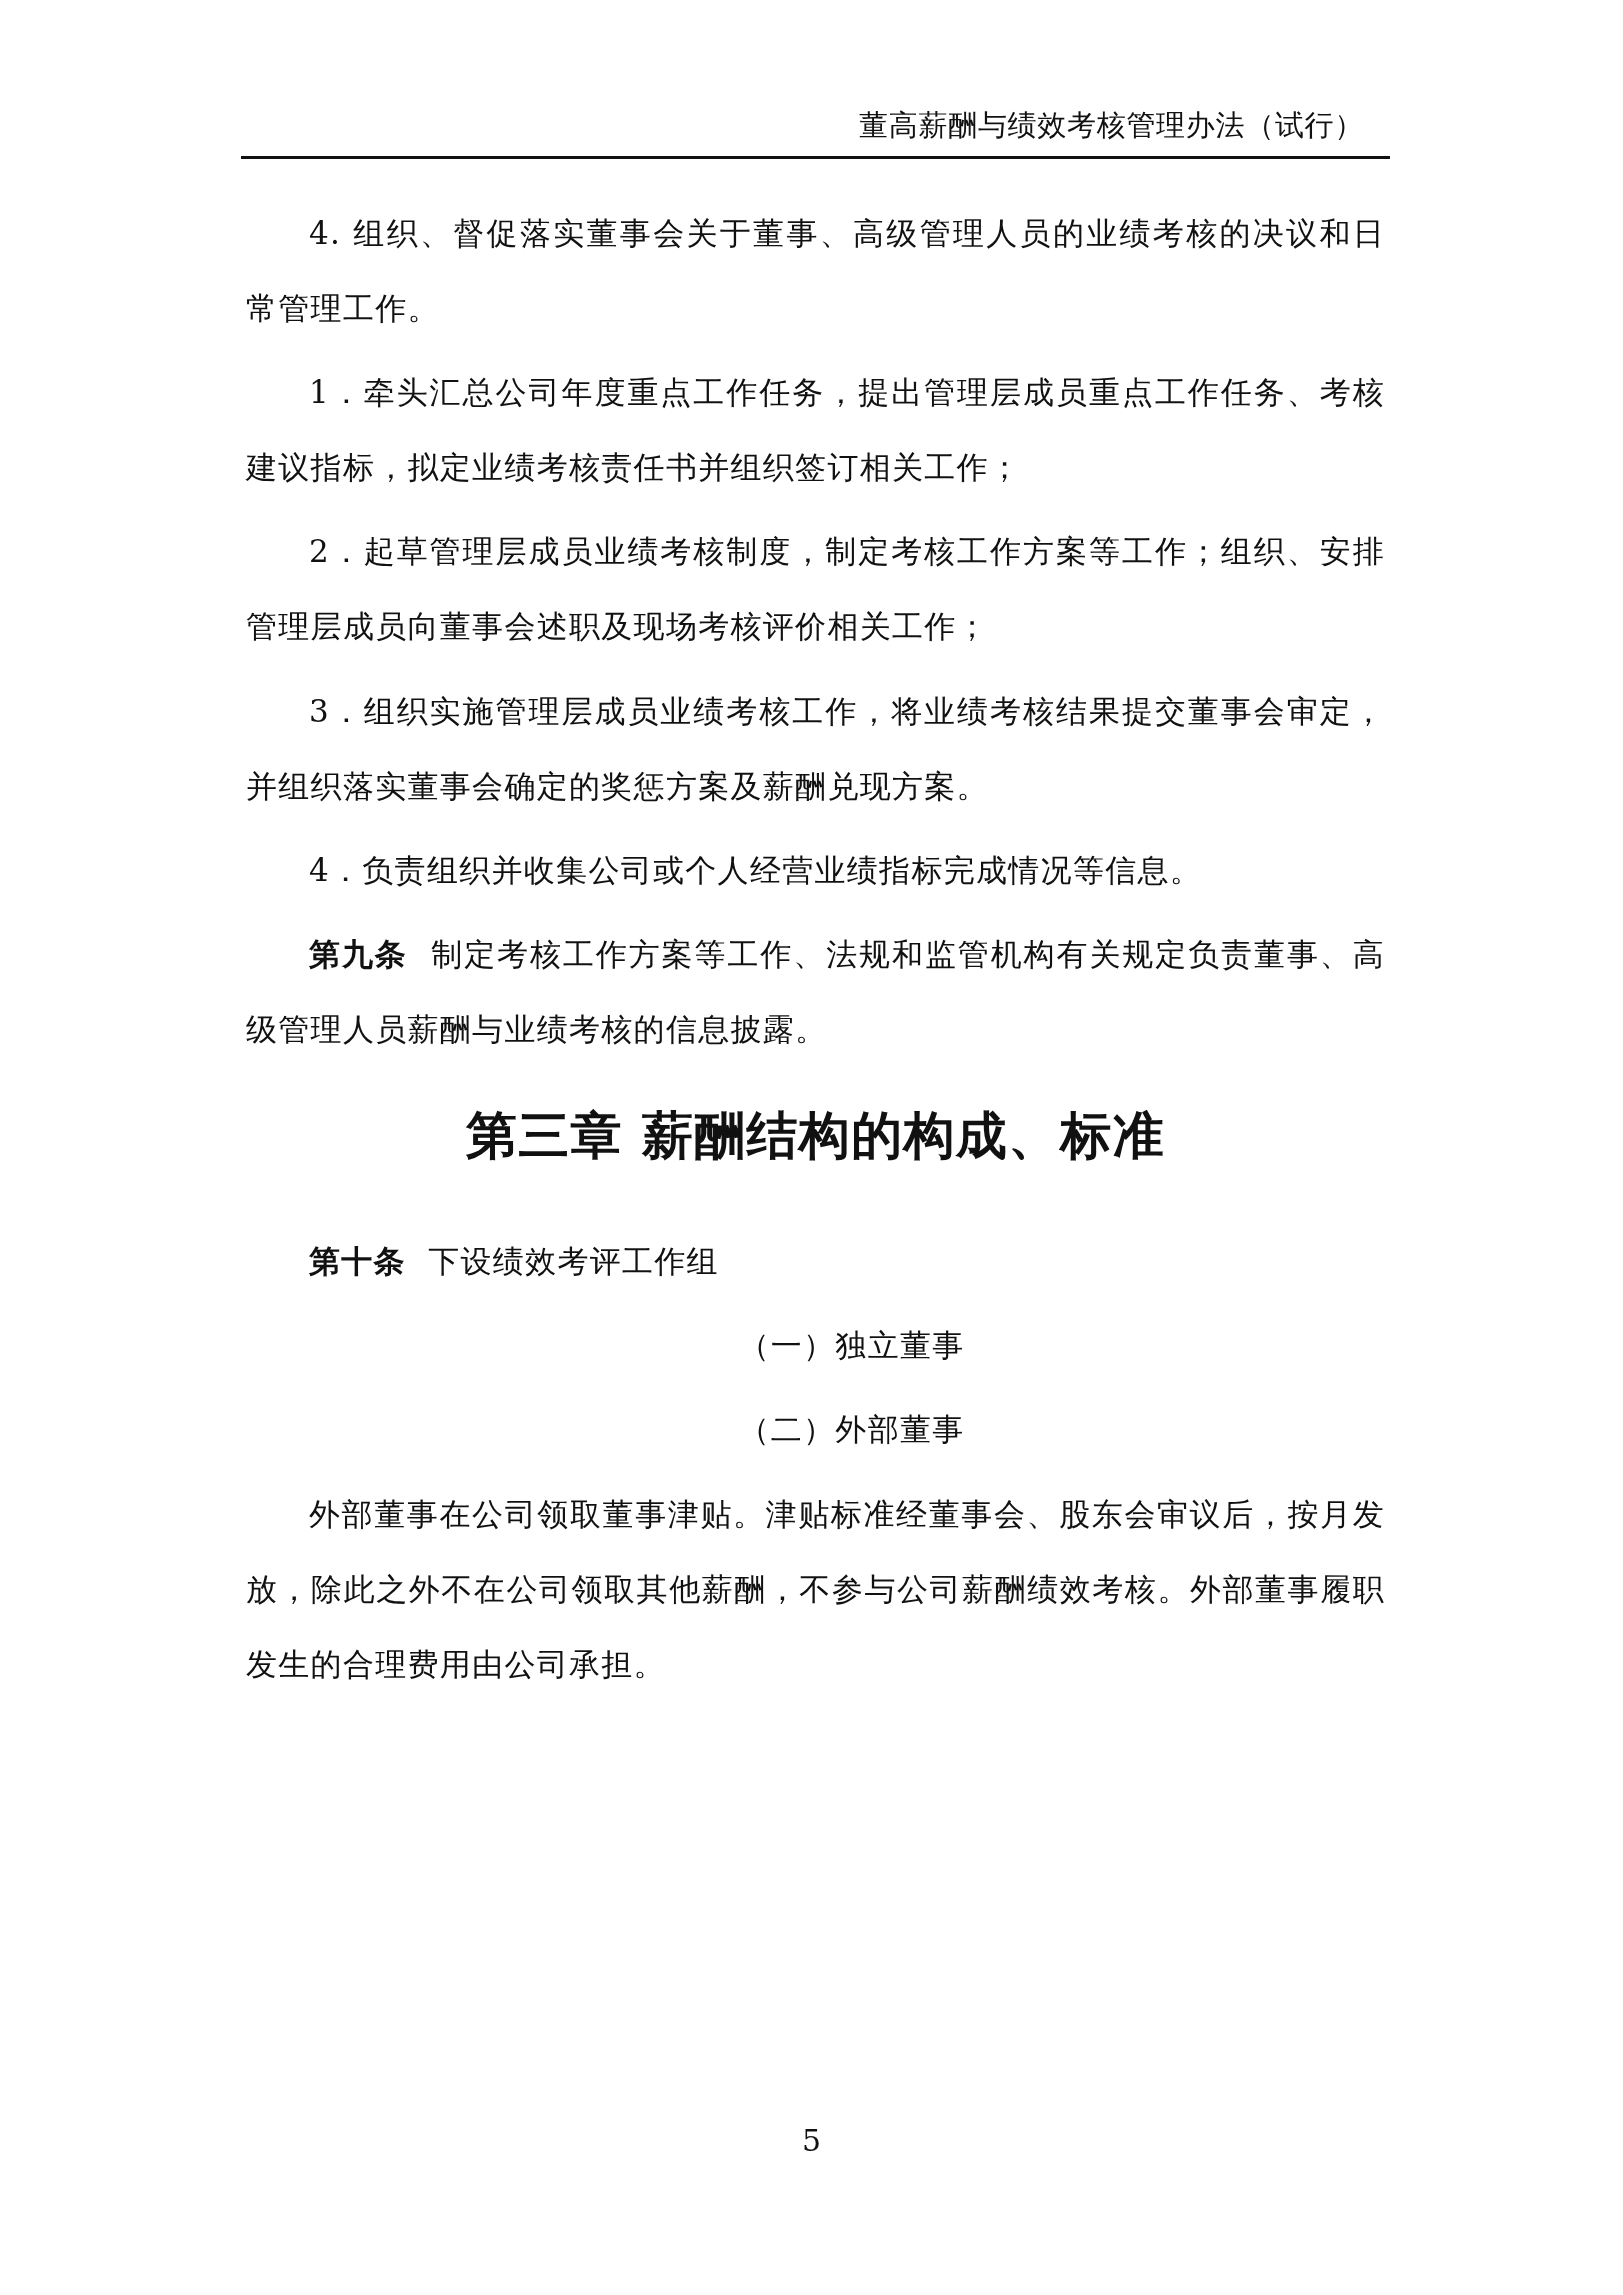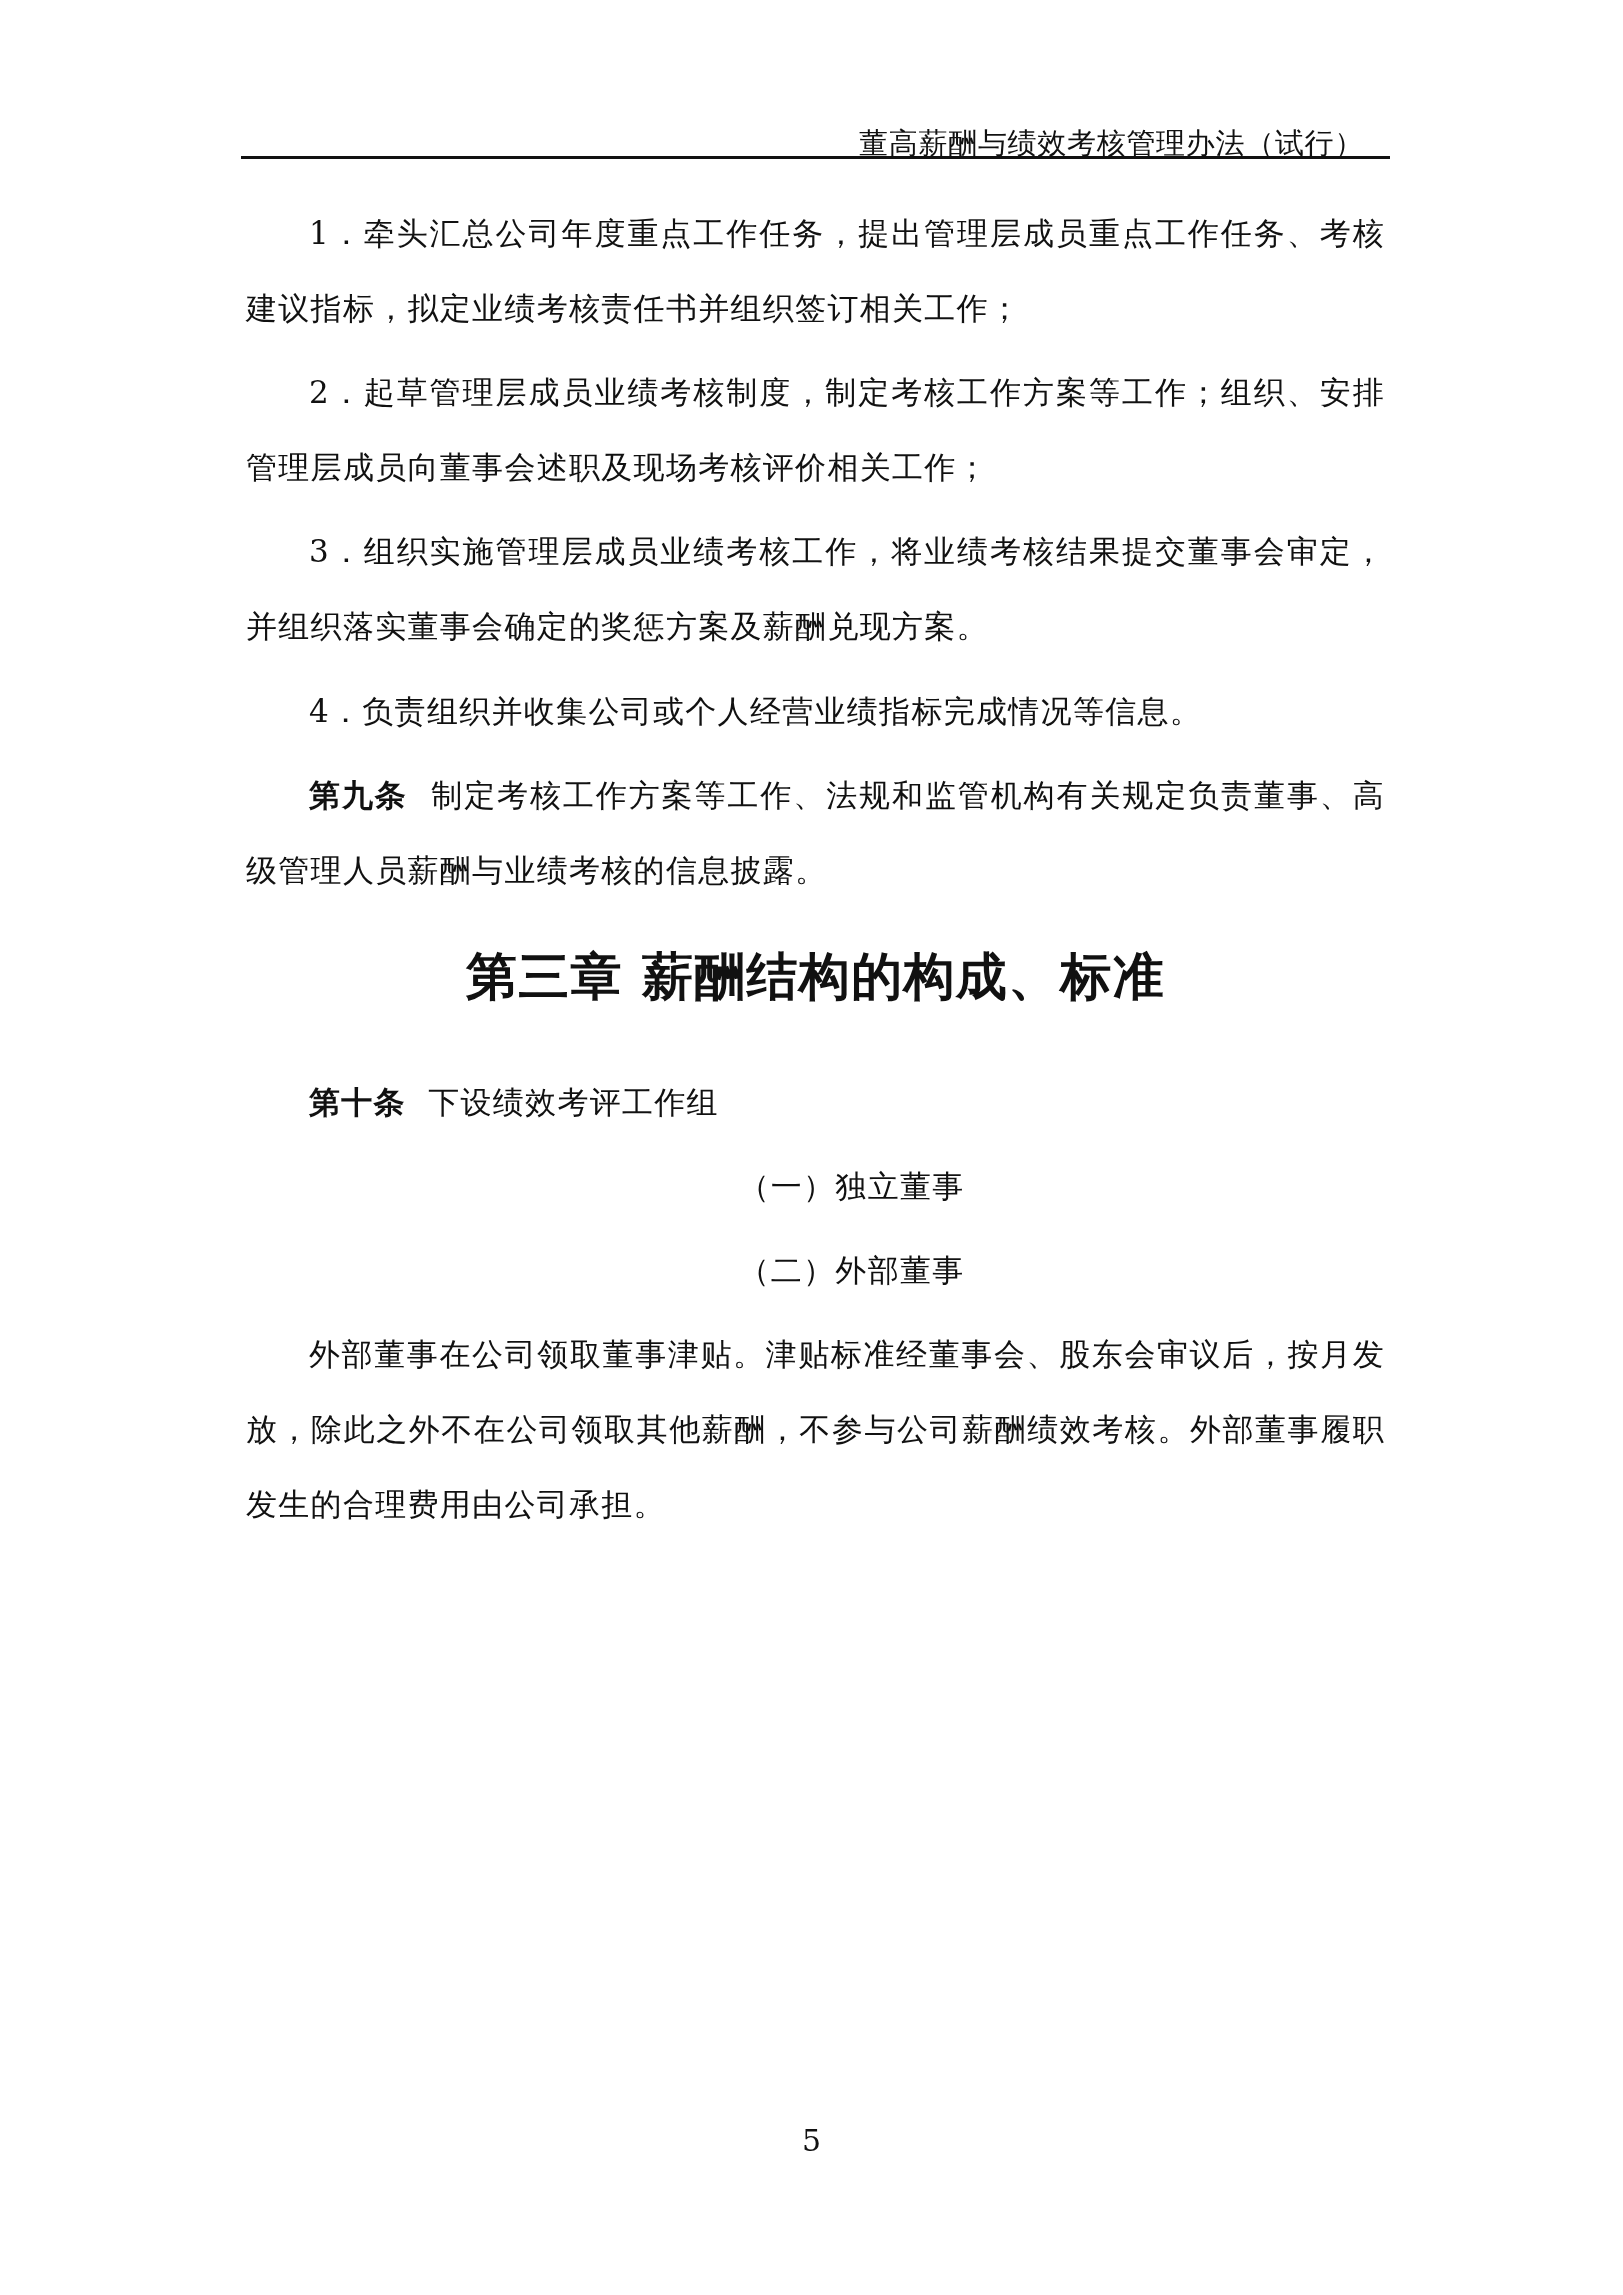--- a/index.html
+++ b/index.html
@@ -1,20 +1,20 @@
 <!DOCTYPE html>
 <html style="font-size:10.5px"><head>
 <meta charset="utf-8">
 <style>
   html, body { margin: 0; padding: 0; background: #ffffff; }
   body { width: 1623px; height: 2295px; position: relative; overflow: hidden;
          font-family: "DejaVu Serif", "Liberation Serif", serif; color: #111; }
   .page-header { position: absolute; left: 241px; top: 105px; width: 1149px; height: 51px;
                  border-bottom: 3.3px solid #111; }
-  .page-header .title { position: absolute; right: 26px; top: 19px; font-size: 29px;
+  .page-header .title { position: absolute; right: 26px; top: 1px; font-size: 29px;
                         letter-spacing: 0.7px; }
   .body { position: absolute; left: 246px; top: 196px; width: 1139px; }
   .para { font-size: 31px; line-height: 75px; text-align: justify; text-indent: 63px;
           margin: 0 0 9.2px 0; letter-spacing: 1.3px; }
   .art { font-family: "DejaVu Sans", "Liberation Sans", sans-serif; font-weight: bold; }
   .chapter { font-family: "DejaVu Sans", "Liberation Sans", sans-serif; font-weight: bold;
              font-size: 51px; text-align: center; margin: 26px 0 46px 0; line-height: 85px;
              letter-spacing: 1.3px; }
   .sub { font-size: 31px; line-height: 75px; margin: 0 0 9.2px 0; padding-left: 72px;
          letter-spacing: 1.3px; text-align: center; }
@@ -22,20 +22,21 @@
                  font-size: 30px; }
 </style>
 </head>
 <body>
 
 <div class="page-header">
   <span class="title">董高薪酬与绩效考核管理办法（试行）</span>
 </div>
 
 <div class="body">
+  <p class="para">4. 组织、督促落实董事会关于董事、高级管理人员的业绩考核的决议和日常管理工作。</p>
 
 
   <p class="para">1．牵头汇总公司年度重点工作任务，提出管理层成员重点工作任务、考核建议指标，拟定业绩考核责任书并组织签订相关工作；</p>
   <p class="para">2．起草管理层成员业绩考核制度，制定考核工作方案等工作；组织、安排管理层成员向董事会述职及现场考核评价相关工作；</p>
   <p class="para">3．组织实施管理层成员业绩考核工作，将业绩考核结果提交董事会审定，并组织落实董事会确定的奖惩方案及薪酬兑现方案。</p>
   <p class="para">4．负责组织并收集公司或个人经营业绩指标完成情况等信息。</p>
 
   <p class="para">
     <span class="art">第九条</span>&nbsp;&nbsp;<span>制定考核工作方案等工作、法规和监管机构有关规定负责董事、高级管理人员薪酬与业绩考核的信息披露。</span>
   </p>

